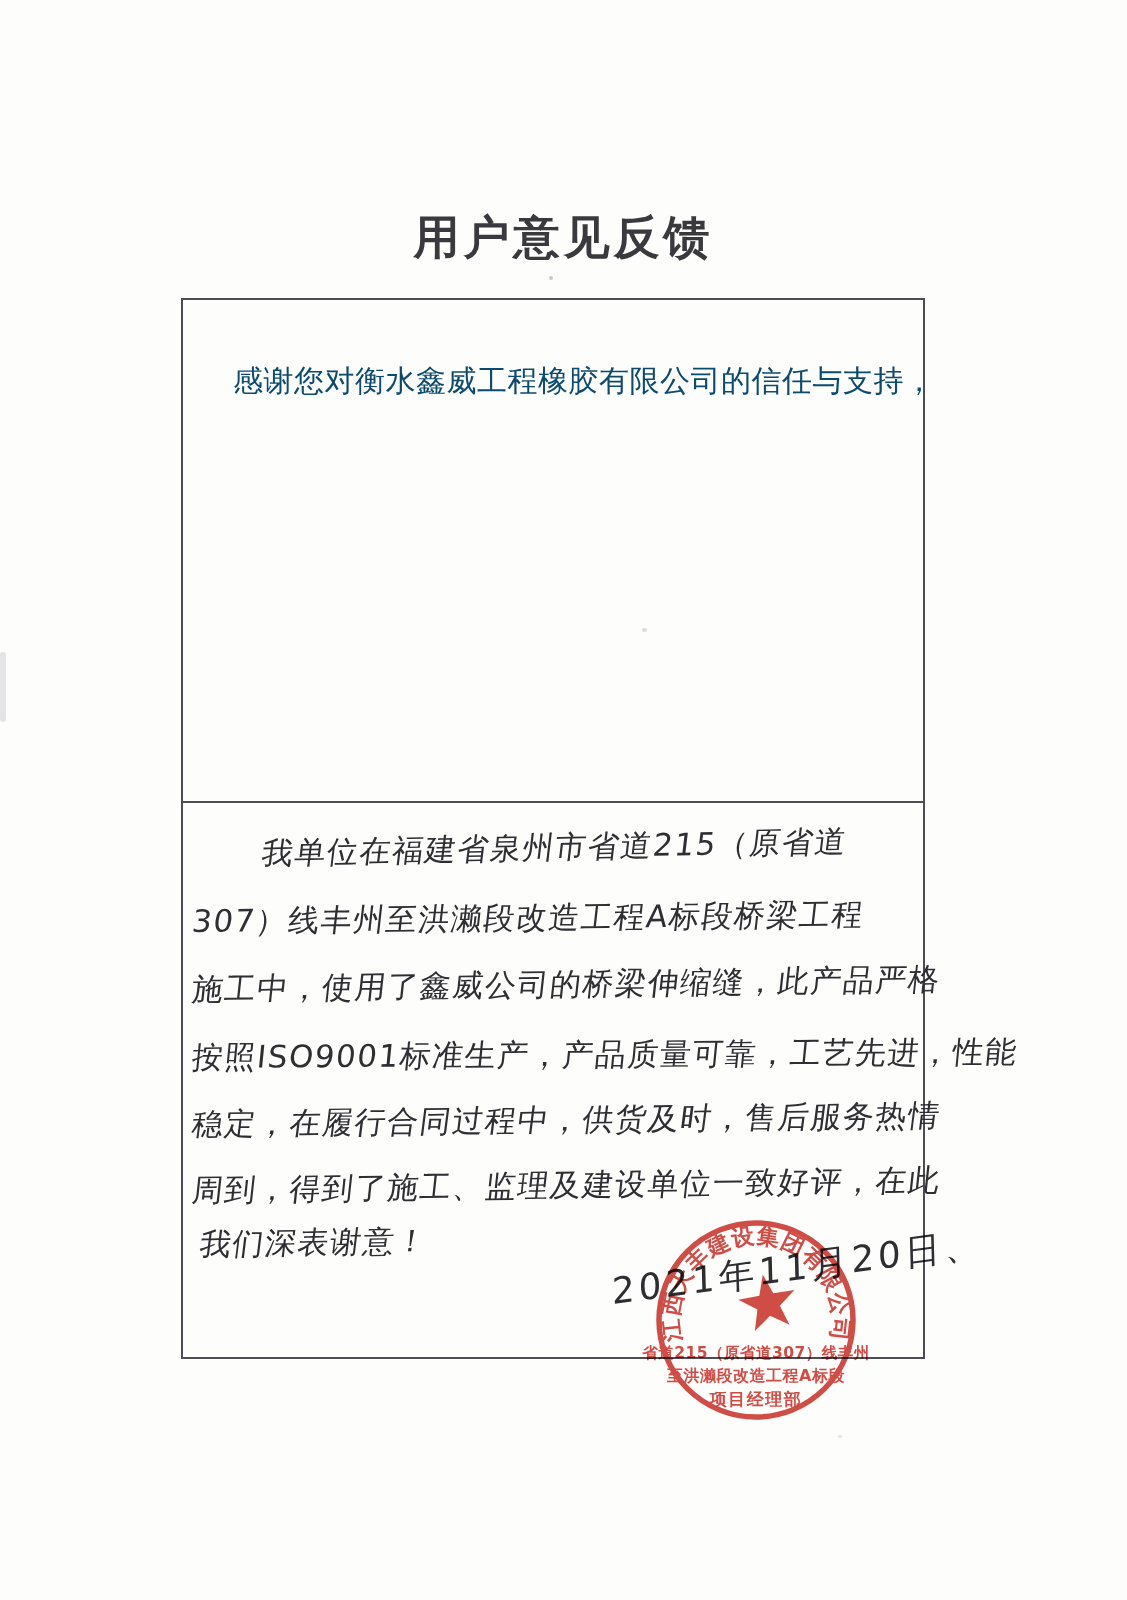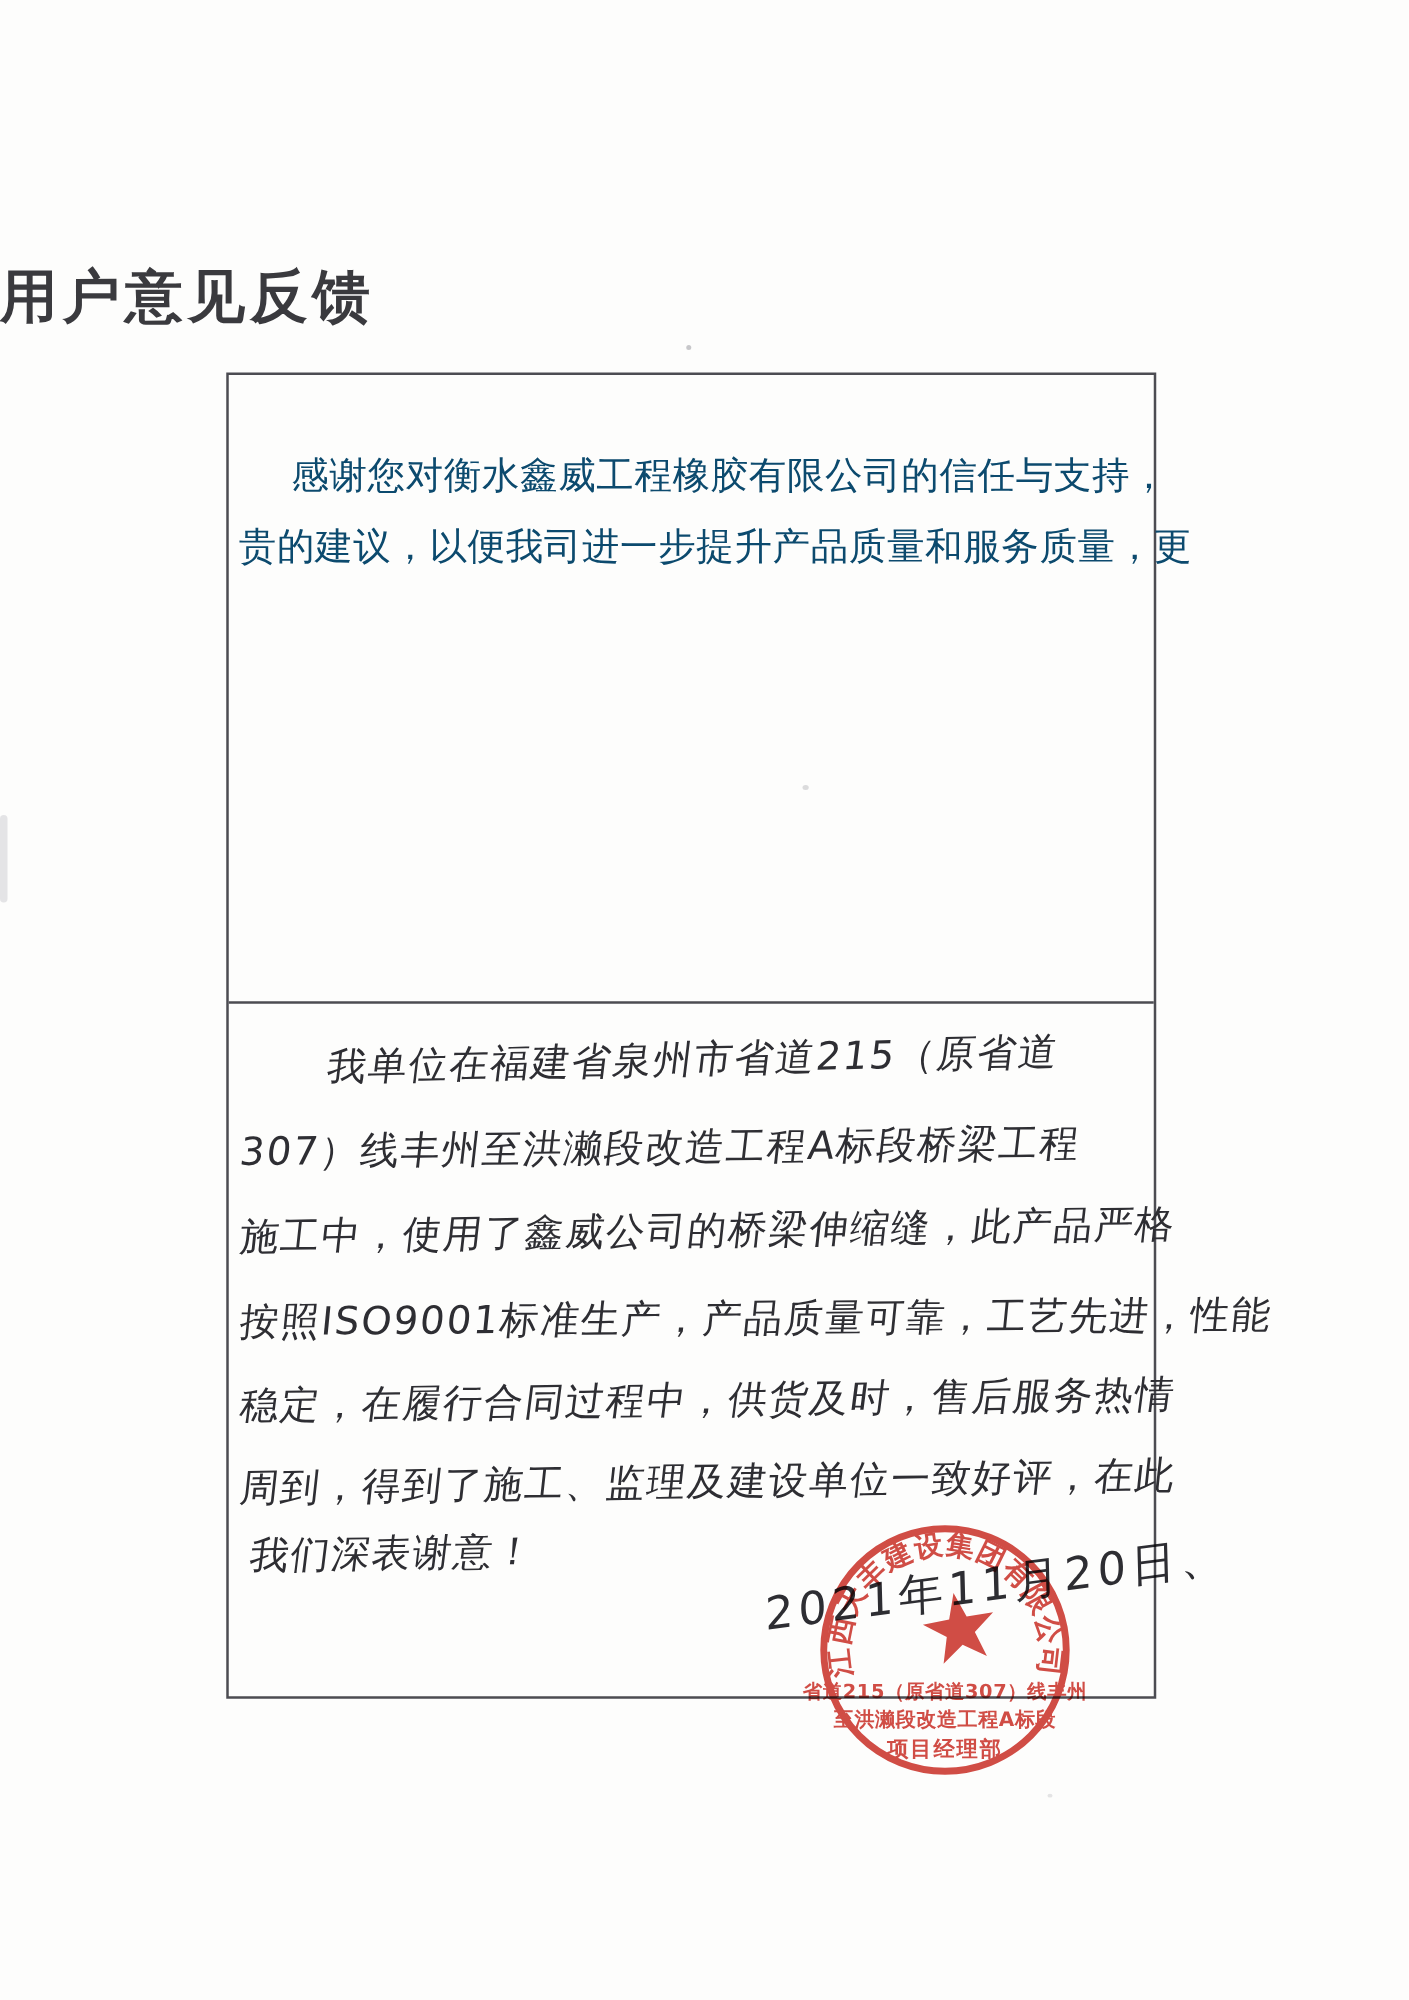--- a/index.html
+++ b/index.html
@@ -10,21 +10,21 @@
     position:relative;
     overflow:hidden;
   }
   .page{
     position:absolute;inset:0;
     background:#fdfdfc;
   }
   
   .doc-title{
     position:absolute;left:0;top:207px;width:100%;
-    text-align:left;
+    text-align:center;
     font-family:"DejaVu Sans", sans-serif;
     font-weight:700;
     font-size:46px;
     letter-spacing:4px;
     color:#3a3a3e;
   }
   
   .form-box{
     position:absolute;
     left:181px;top:298px;
@@ -106,21 +106,20 @@
 </head>
 <body>
 
 <div class="page">
 
   <div class="doc-title">用户意见反馈</div>
 
   <div class="form-box">
     <div class="printed-block">
       <div class="printed-line indent">感谢您对衡水鑫威工程橡胶有限公司的信任与支持，</div>
-      <div class="printed-line">贵的建议，以便我司进一步提升产品质量和服务质量，更</div>
     </div>
     <div class="form-divider"></div>
   </div>
 
   <div>
     <div class="hw hw-l1">我单位在福建省泉州市省道215（原省道</div>
     <div class="hw hw-l2">307）线丰州至洪濑段改造工程A标段桥梁工程</div>
     <div class="hw hw-l3">施工中，使用了鑫威公司的桥梁伸缩缝，此产品严格</div>
     <div class="hw hw-l4">按照ISO9001标准生产，产品质量可靠，工艺先进，性能</div>
     <div class="hw hw-l5">稳定，在履行合同过程中，供货及时，售后服务热情</div>

